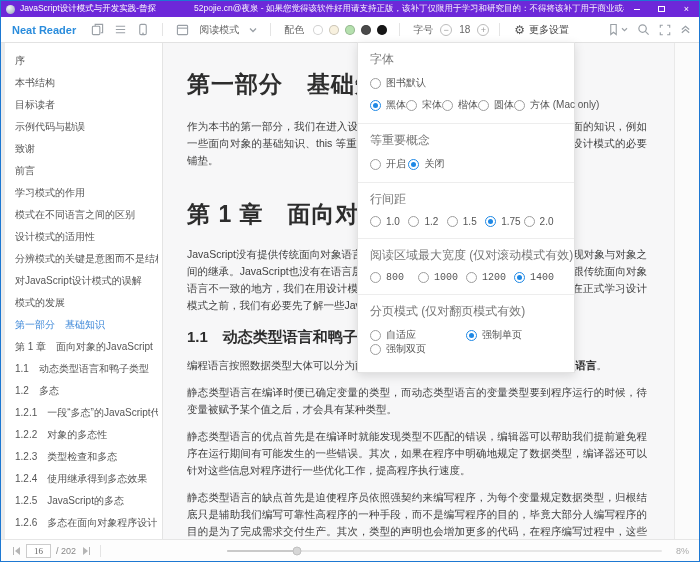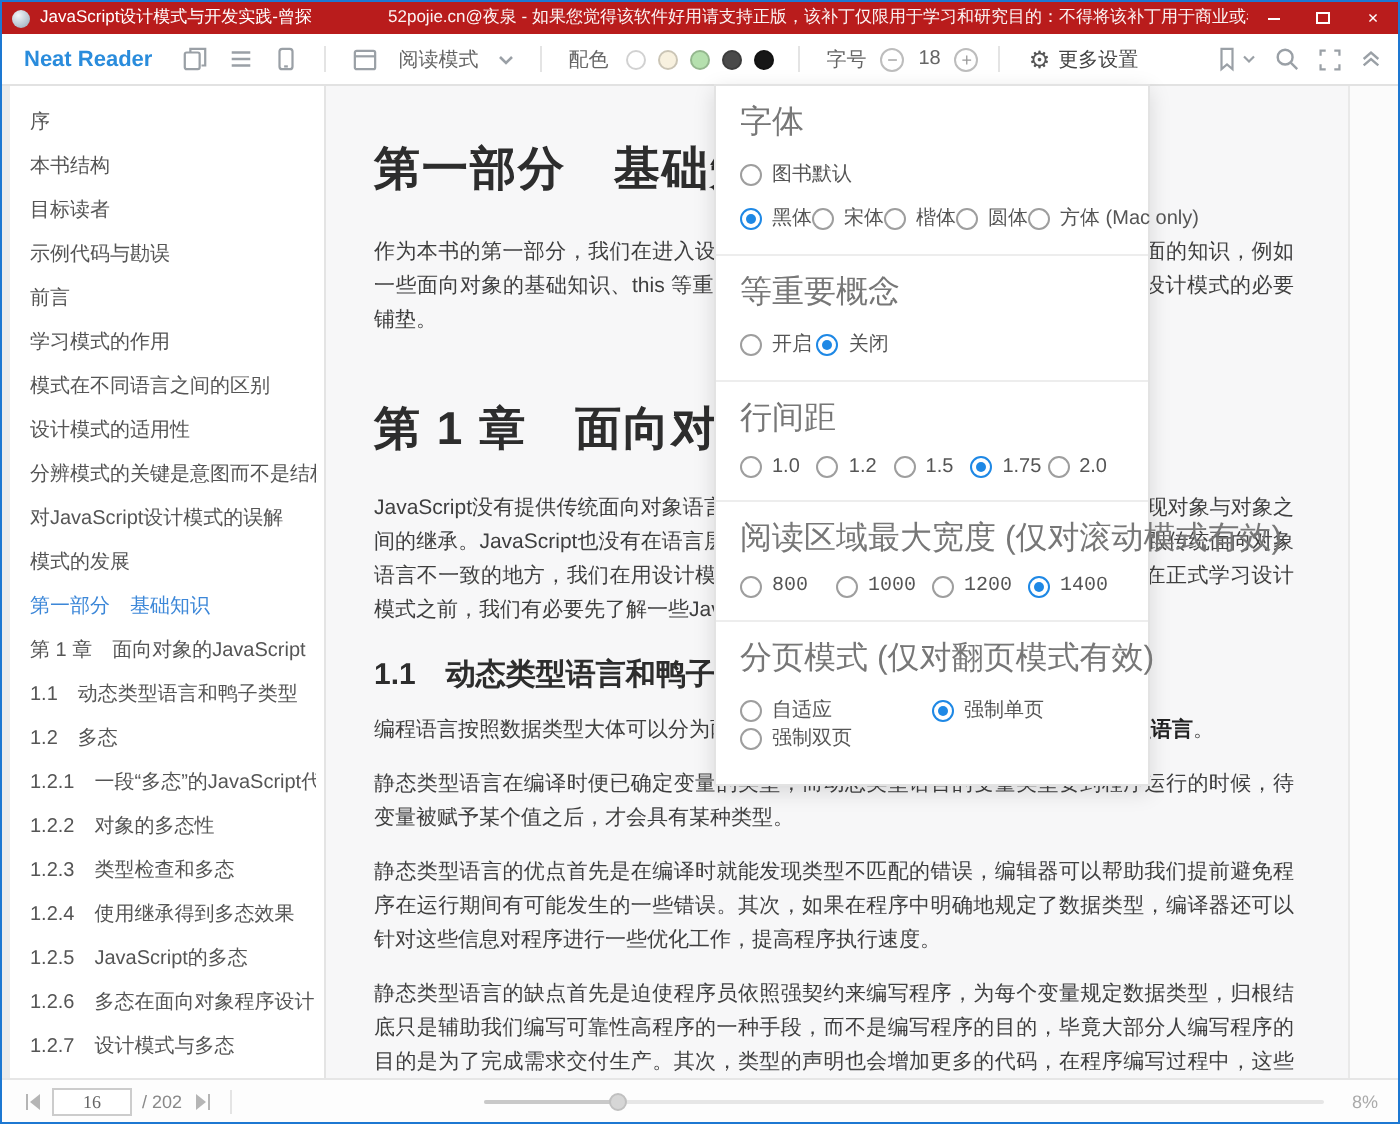--- a/index.html
+++ b/index.html
@@ -1,21 +1,21 @@
 <!DOCTYPE html>
 <html><head>
 <meta charset="utf-8">
 <style>
   * { box-sizing: border-box; margin: 0; padding: 0; }
   html,body { width:700px; height:562px; }
   body { font-family:"Liberation Sans","DejaVu Sans",sans-serif; overflow:hidden; background:#fff; }
   .app { width:700px; height:562px; border:1px solid #1d78d2; display:flex; flex-direction:column; position:relative; background:#f7f7f8; }
 
   
-  .titlebar { height:16px; background:#b91c1c; color:#fff; display:flex; align-items:center; font-size:8.5px; padding-left:5px; flex:none; white-space:nowrap; }
+  .titlebar { height:16px; background:#6d28d9; color:#fff; display:flex; align-items:center; font-size:8.5px; padding-left:5px; flex:none; white-space:nowrap; }
   .appdot { width:9px; height:9px; border-radius:50%; background:radial-gradient(circle at 35% 30%, #f2f5f8, #b9c6d2 60%, #8fa2b1); flex:none; }
   .tb-title { margin-left:5px; }
   .tb-notice { margin-left:38px; opacity:.95; overflow:hidden; }
   .win-btns { margin-left:auto; display:flex; flex:none; }
   .win-btn { width:25px; height:16px; display:flex; align-items:center; justify-content:center; }
   .glyph-min { width:6px; height:1px; background:#fff; display:block; }
   .glyph-max { width:7px; height:6px; border:1px solid #fff; display:block; }
   .glyph-close { font-size:9px; line-height:1; }
 
   
@@ -48,34 +48,34 @@
   h2.section { font-size:15px; color:#2d2d2d; margin:14px 0 0; }
   .main p { font-size:10.5px; line-height:17px; color:#3f3f3f; text-align:justify; margin:10px 0 0; }
   p.intro { margin-top:18px; }
   p.chap-intro { margin-top:16px; }
   .main b { color:#222; }
 
   
   .panel { position:absolute; left:356px; top:41px; width:218px; background:#fff; border:1px solid #e3e3e3; box-shadow:0 3px 10px rgba(0,0,0,.13); z-index:50; }
   .sec { border-bottom:1px solid #ededed; padding:8px 12px 3px; }
   .sec:last-child { border-bottom:none; padding-bottom:8px; }
-  .sec-title { font-size:16px; color:#777; margin-bottom:1px; white-space:nowrap; }
+  .sec-title { font-size:12px; color:#777; margin-bottom:1px; white-space:nowrap; }
   .opt-row { display:grid; margin:8px 0 8px; }
   .cols-5 { grid-template-columns:repeat(5,1fr); }
   .cols-4 { grid-template-columns:repeat(4,1fr);font-family:Liberation Mono, monospace; }
   .cols-3 { grid-template-columns:repeat(2,1fr); }
   .cols-1 { grid-template-columns:1fr; }
   .opt { display:flex; align-items:center; gap:5px; font-size:10px; color:#555; white-space:nowrap; cursor:pointer; }
   .radio { width:11px; height:11px; border:1px solid #9e9e9e; border-radius:50%; position:relative; flex:none; background:#fff; }
   .radio.sel { border-color:#1e88e5; }
   .radio.sel::after { content:""; position:absolute; inset:2px; border-radius:50%; background:#1e88e5; }
 
   
   .statusbar { height:22px; background:#fdfdfd; border-top:1px solid #e6e6e6; display:flex; align-items:center; padding:0 10px; font-size:9px; color:#888; flex:none; }
-  .pg-input { width:40px; height:14px; border:1px solid #ccc; background:#fff; text-align:center; font-size:9px; color:#666; margin:0 5px; font-family:Liberation Serif, serif; }
+  .pg-input { width:25px; height:14px; border:1px solid #ccc; background:#fff; text-align:center; font-size:9px; color:#666; margin:0 5px; font-family:Liberation Serif, serif; }
   .pg-total { margin-right:6px; }
   .sdiv { width:1px; height:12px; background:#e4e4e4; margin:0 8px; }
   .slider { flex:1; margin:0 14px 0 118px; position:relative; height:2px; background:#e6e6e6; border-radius:2px; }
   .slider-fill { position:absolute; left:0; top:0; bottom:0; width:16%; background:#c9c9c9; border-radius:2px; }
   .slider-handle { position:absolute; left:16%; top:50%; transform:translate(-50%,-50%); width:9px; height:9px; border-radius:50%; background:#d6d6d6; border:1px solid #c0c0c0; }
   .pct { color:#aaa; }
 </style>
 </head>
 <body>
 
@@ -177,20 +177,21 @@
     </span>
   </div>
 
   <div class="body">
     <div class="sidebar">
       <div>
           <div class="toc-item">序</div>
           <div class="toc-item">本书结构</div>
           <div class="toc-item">目标读者</div>
           <div class="toc-item">示例代码与勘误</div>
+          <div class="toc-item">致谢</div>
           <div class="toc-item">前言</div>
           <div class="toc-item">学习模式的作用</div>
           <div class="toc-item">模式在不同语言之间的区别</div>
           <div class="toc-item">设计模式的适用性</div>
           <div class="toc-item">分辨模式的关键是意图而不是结构</div>
           <div class="toc-item">对JavaScript设计模式的误解</div>
           <div class="toc-item">模式的发展</div>
           <div class="toc-item active">第一部分　基础知识</div>
           <div class="toc-item">第 1 章　面向对象的JavaScript</div>
           <div class="toc-item">1.1　动态类型语言和鸭子类型</div>

